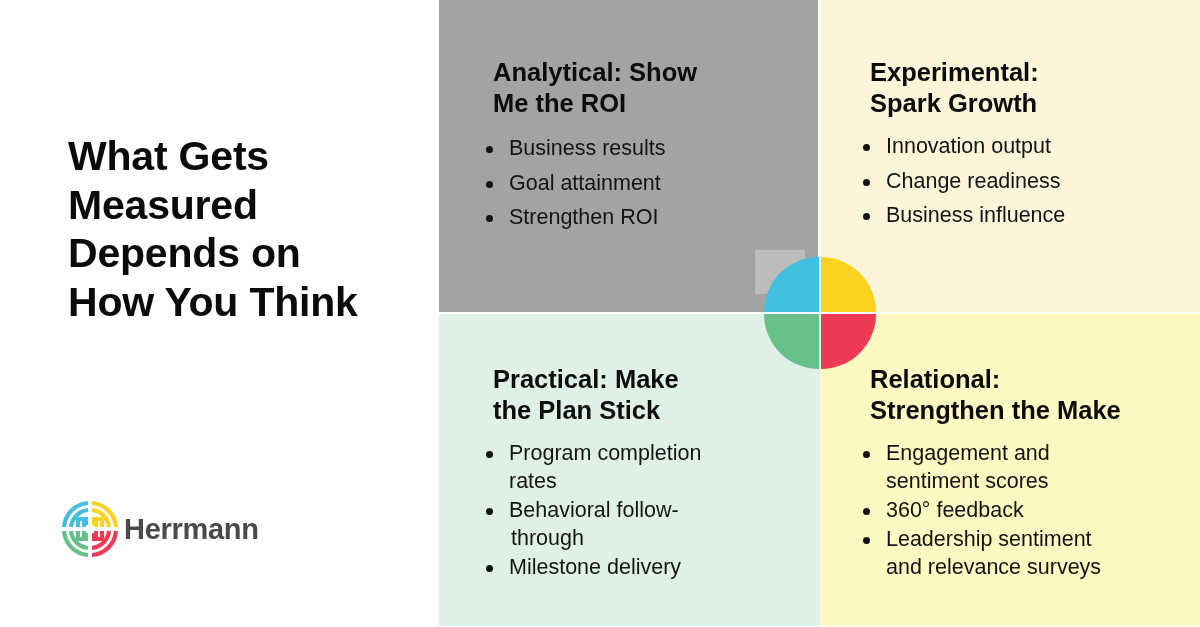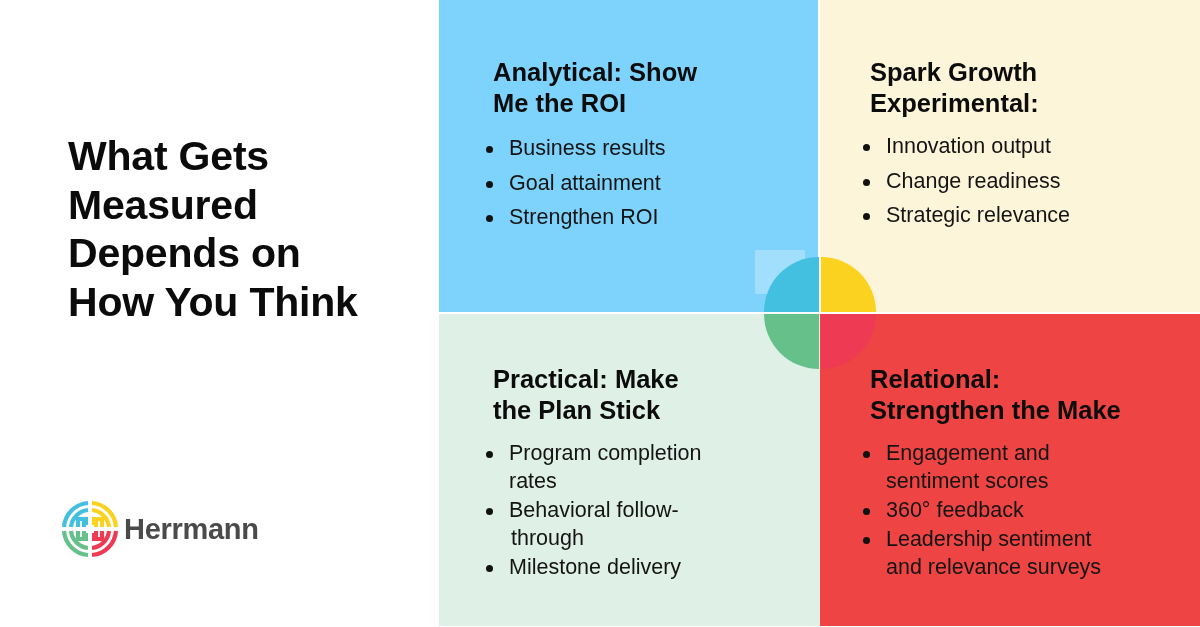--- a/index.html
+++ b/index.html
@@ -3,24 +3,24 @@
 <meta charset="utf-8">
 <style>
   html,body{margin:0;padding:0;}
   body{width:1200px;height:627px;position:relative;background:#ffffff;overflow:hidden;font-family:"Liberation Sans",sans-serif;color:#111;}
   .title{position:absolute;left:60px;top:124px;margin:8px;font-size:41px;line-height:48.5px;font-weight:700;letter-spacing:-0.2px;color:#0b0b0b;width:360px;}
   .title span{display:block;white-space:nowrap;}
   .logo{position:absolute;left:58px;top:497px;display:flex;align-items:center;}
   .logo-text{font-size:29px;font-weight:700;color:#4a4a4a;margin-left:2px;letter-spacing:-0.3px;}
   .panel{position:absolute;left:439px;top:0;width:761px;height:626px;}
   .quad{position:absolute;box-sizing:border-box;}
-  .q-tl{left:0;top:0;width:379px;height:312px;background:#7dd3fc;}
+  .q-tl{left:0;top:0;width:379px;height:312px;background:#a3a3a3;}
   .q-tr{left:381px;top:0;width:380px;height:312px;background:#fdf5da;}
   .q-bl{left:0;top:314px;width:443px;height:312px;background:#dff1e6;}
-  .q-br{left:381px;top:314px;width:380px;height:312px;background:#ef4444;}
+  .q-br{left:381px;top:314px;width:380px;height:312px;background:#fef9c3;}
   .qh{position:absolute;margin:0;font-size:25.5px;line-height:31px;font-weight:700;color:#0c0c0c;}
   .qh span{display:block;white-space:nowrap;}
   .ql{position:absolute;margin:0;padding:0;list-style:none;font-size:21.5px;line-height:29px;color:#141414;}
   .ql li{position:relative;padding-left:25px;margin-bottom:5.5px;}
   .ql li .bullet{position:absolute;left:2px;top:12px;width:7px;height:7px;border-radius:50%;background:#111;}
   .ql li .txt{display:block;}
   .ql.tight li{margin-bottom:1px;line-height:28px;}
   .hl{position:absolute;left:316px;top:250px;width:50px;height:44px;background:rgba(255,255,255,0.28);}
   .circle{position:absolute;left:764px;top:257px;width:112px;height:112px;}
   .seg{position:absolute;width:55px;height:55px;}
@@ -86,35 +86,35 @@
       <li>
           <i class="bullet"></i>
           <span class="txt">Strengthen ROI</span>
         </li>
     </ul>
     <div class="hl"></div>
   </section>
 
   <section class="quad q-tr">
     <h2 class="qh" style="left:50px;top:57px;">
+      <span>Experimental:</span>
       <span>Spark Growth</span>
-      <span>Experimental:</span>
     </h2>
     <ul class="ql" style="left:41px;top:132px;">
       <li>
           <i class="bullet"></i>
           <span class="txt">Innovation output</span>
         </li>
       <li>
           <i class="bullet"></i>
           <span class="txt">Change readiness</span>
         </li>
       <li>
           <i class="bullet"></i>
-          <span class="txt">Strategic relevance</span>
+          <span class="txt">Business influence</span>
         </li>
     </ul>
   </section>
 
   <section class="quad q-bl">
     <h2 class="qh" style="left:54px;top:50px;">
       <span>Practical: Make</span>
       <span>the Plan Stick</span>
     </h2>
     <ul class="ql tight" style="left:45px;top:125px;">

